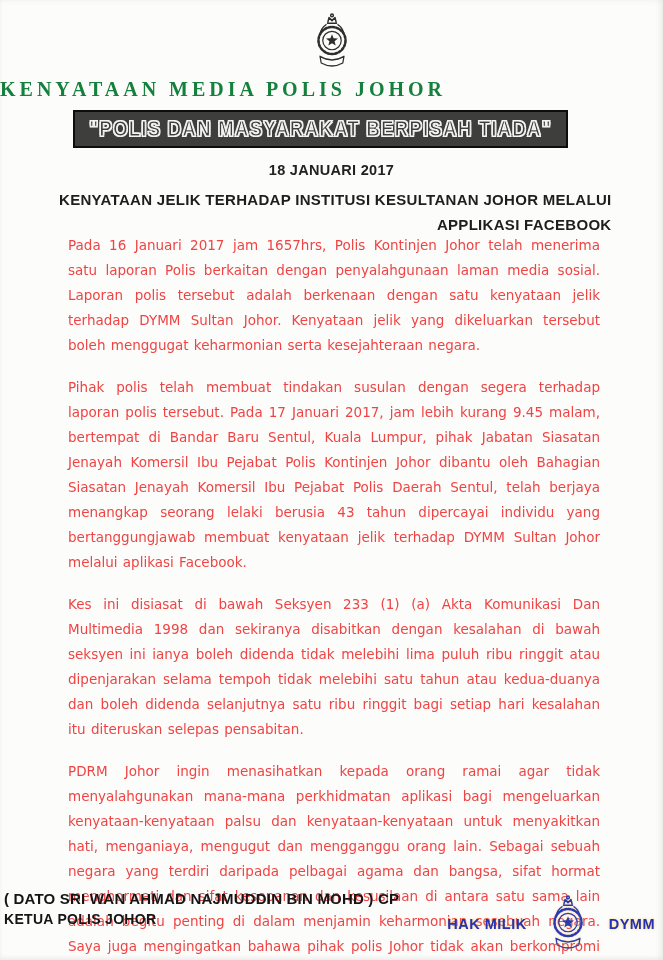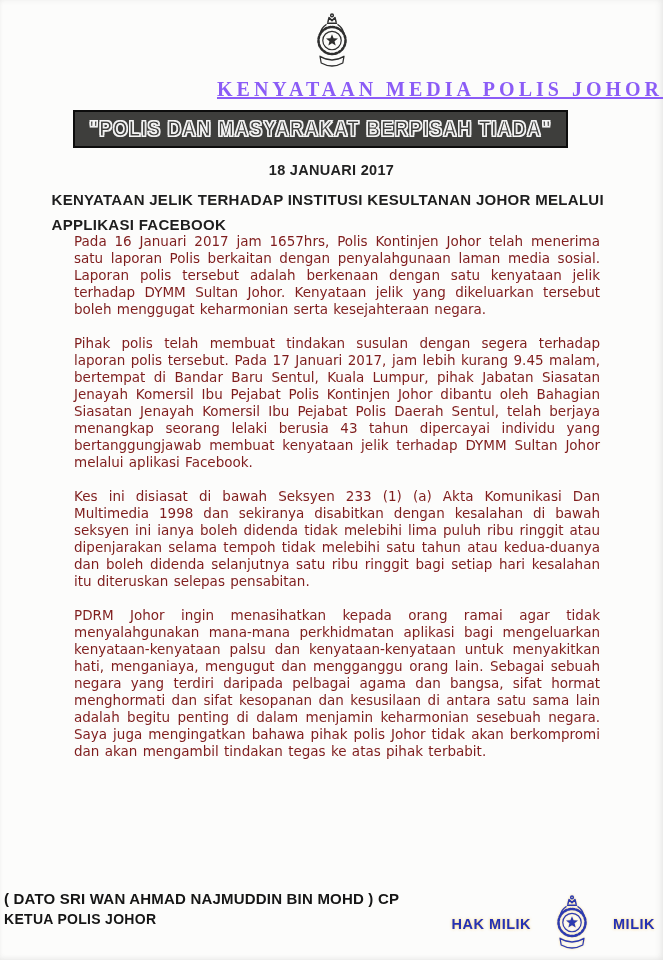--- a/index.html
+++ b/index.html
@@ -13,27 +13,26 @@
     font-family:"DejaVu Sans", sans-serif;
     color:#2b2b2b;
   }
   
   .crest-top{
     display:block;margin:12px auto 0 auto;
     width:52px;height:60px;color:#2e2e2e;
   }
   .org-title{
     margin:6px 0 0 0;
-    text-align:right;
+    text-align:left;
     font-family:"Liberation Serif", serif;
     font-weight:700;
     font-size:20px;
     letter-spacing:4px;
-    color:#8b5cf6;
-    text-decoration:underline;
+    color:#15803d;
   }
   .motto-banner{
     margin:9px 0 0 73px;
     width:491px;height:34px;
     background:#3e3e3c;
     border:2px solid #0d0d0d;
     display:flex;align-items:center;justify-content:center;
   }
   .motto-banner span{
     font-family:"Liberation Sans", sans-serif;
@@ -53,40 +52,40 @@
     text-align:center;
     font-family:"Liberation Sans", sans-serif;
     font-weight:700;
     font-size:14.5px;
     color:#222;
     letter-spacing:.3px;
   }
   .doc-title{
     margin:9px auto 0 auto;
     width:560px;
-    text-align:left;
+    text-align:right;
     font-family:"Liberation Sans", sans-serif;
     font-weight:700;
     font-size:15px;
     line-height:25px;
     letter-spacing:.3px;
     color:#1e1e1e;
   }
   
   .body-text{
     position:absolute;
     left:62px;top:233px;
     width:538px;
   }
   .body-text p{
-    margin:0 0 17px 12px;
+    margin:0 0 17px 6px;
     font-size:13.5px;
-    line-height:17px;
+    line-height:25px;
     text-align:justify;
-    color:#7f1d1d;
+    color:#ef4444;
     word-spacing:1px;
   }
   
   .footer{
     position:absolute;
     left:4px;top:888px;width:100%;
     font-family:"Liberation Sans", sans-serif;
     font-weight:700;
     color:#151515;
   }
@@ -160,16 +159,16 @@
   <div class="footer">
     <div class="signatory">( DATO SRI WAN AHMAD NAJMUDDIN BIN MOHD ) CP</div>
     <div class="signatory-title">KETUA POLIS JOHOR</div>
   </div>
 
   <div class="watermark">
     <span>HAK MILIK</span>
     <svg class="crest-wm">
       <use href="#crest"></use>
     </svg>
-    <span>MILIK</span>
+    <span>DYMM</span>
   </div>
 
 </div>
 
 </body></html>

